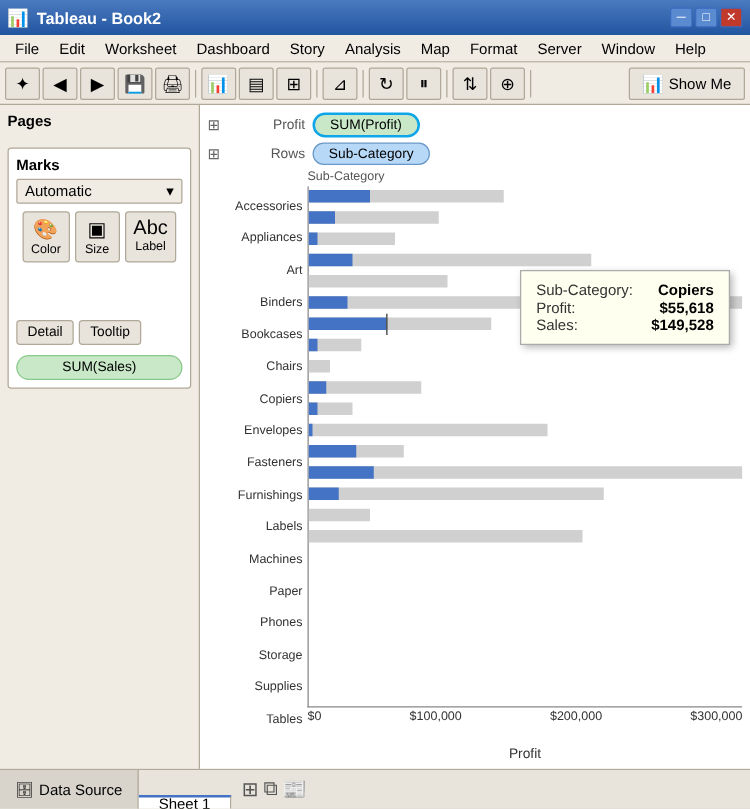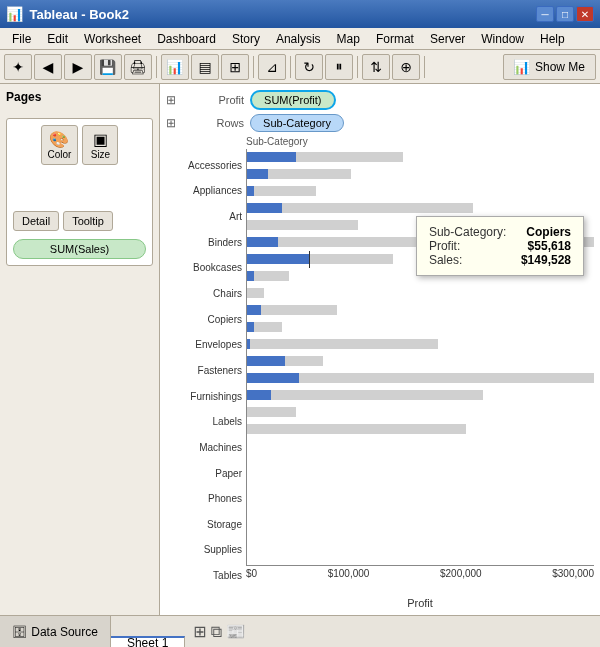--- a/index.html
+++ b/index.html
@@ -233,28 +233,37 @@
   </div>
 </div>
 
 <div class="main-area">
 
   <div class="left-panel">
     <div class="panel-section">
       <div class="panel-title">Pages</div>
     </div>
     <div class="marks-section">
+      <div class="panel-title">Marks</div>
+      <div class="marks-dropdown">
+        <span>Automatic</span>
+        <span>▾</span>
+      </div>
       <div class="marks-icons-row">
         <div class="marks-icon-btn">
           <span class="icon">🎨</span>
           <span>Color</span>
         </div>
         <div class="marks-icon-btn">
           <span class="icon">▣</span>
           <span>Size</span>
+        </div>
+        <div class="marks-icon-btn">
+          <span class="icon">Abc</span>
+          <span>Label</span>
         </div>
       </div>
       <div class="marks-detail-row">
         <div class="marks-detail-btn">Detail</div>
         <div class="marks-detail-btn">Tooltip</div>
       </div>
       <div class="sum-sales-pill">SUM(Sales)</div>
     </div>
   </div>
 

